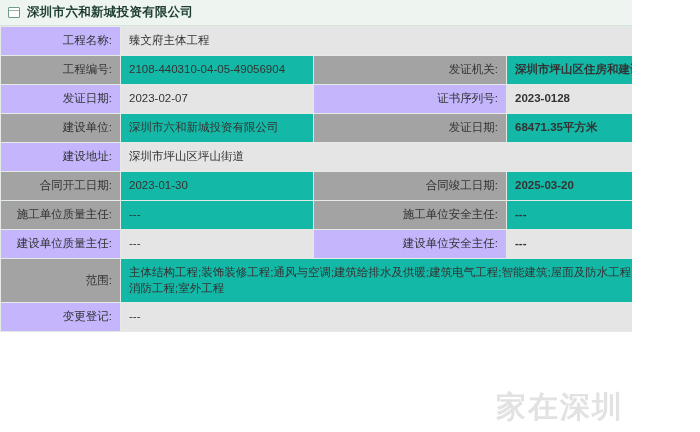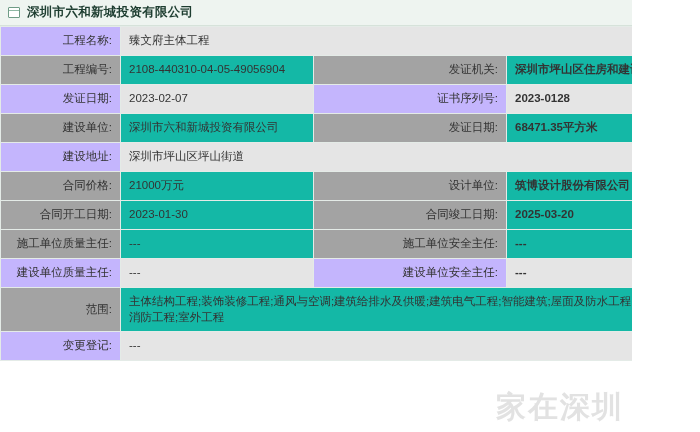--- a/index.html
+++ b/index.html
@@ -130,26 +130,20 @@
         <td class="lbl w-lbl1">建设单位:</td>
         <td class="val w-val1">深圳市六和新城投资有限公司</td>
         <td class="lbl w-lbl2">发证日期:</td>
         <td class="val w-val2">68471.35平方米</td>
       </tr>
       <tr>
         <td class="lbl w-lbl1">建设地址:</td>
         <td class="val" colspan="3">深圳市坪山区坪山街道</td>
       </tr>
       <tr class="alt">
-        <td class="lbl w-lbl1">合同价格:</td>
-        <td class="val w-val1">21000万元</td>
-        <td class="lbl w-lbl2">设计单位:</td>
-        <td class="val w-val2">筑博设计股份有限公司</td>
-      </tr>
-      <tr class="alt">
         <td class="lbl w-lbl1">合同开工日期:</td>
         <td class="val w-val1">2023-01-30</td>
         <td class="lbl w-lbl2">合同竣工日期:</td>
         <td class="val w-val2">2025-03-20</td>
       </tr>
       <tr class="alt">
         <td class="lbl w-lbl1">施工单位质量主任:</td>
         <td class="val w-val1">---</td>
         <td class="lbl w-lbl2">施工单位安全主任:</td>
         <td class="val w-val2">---</td>

